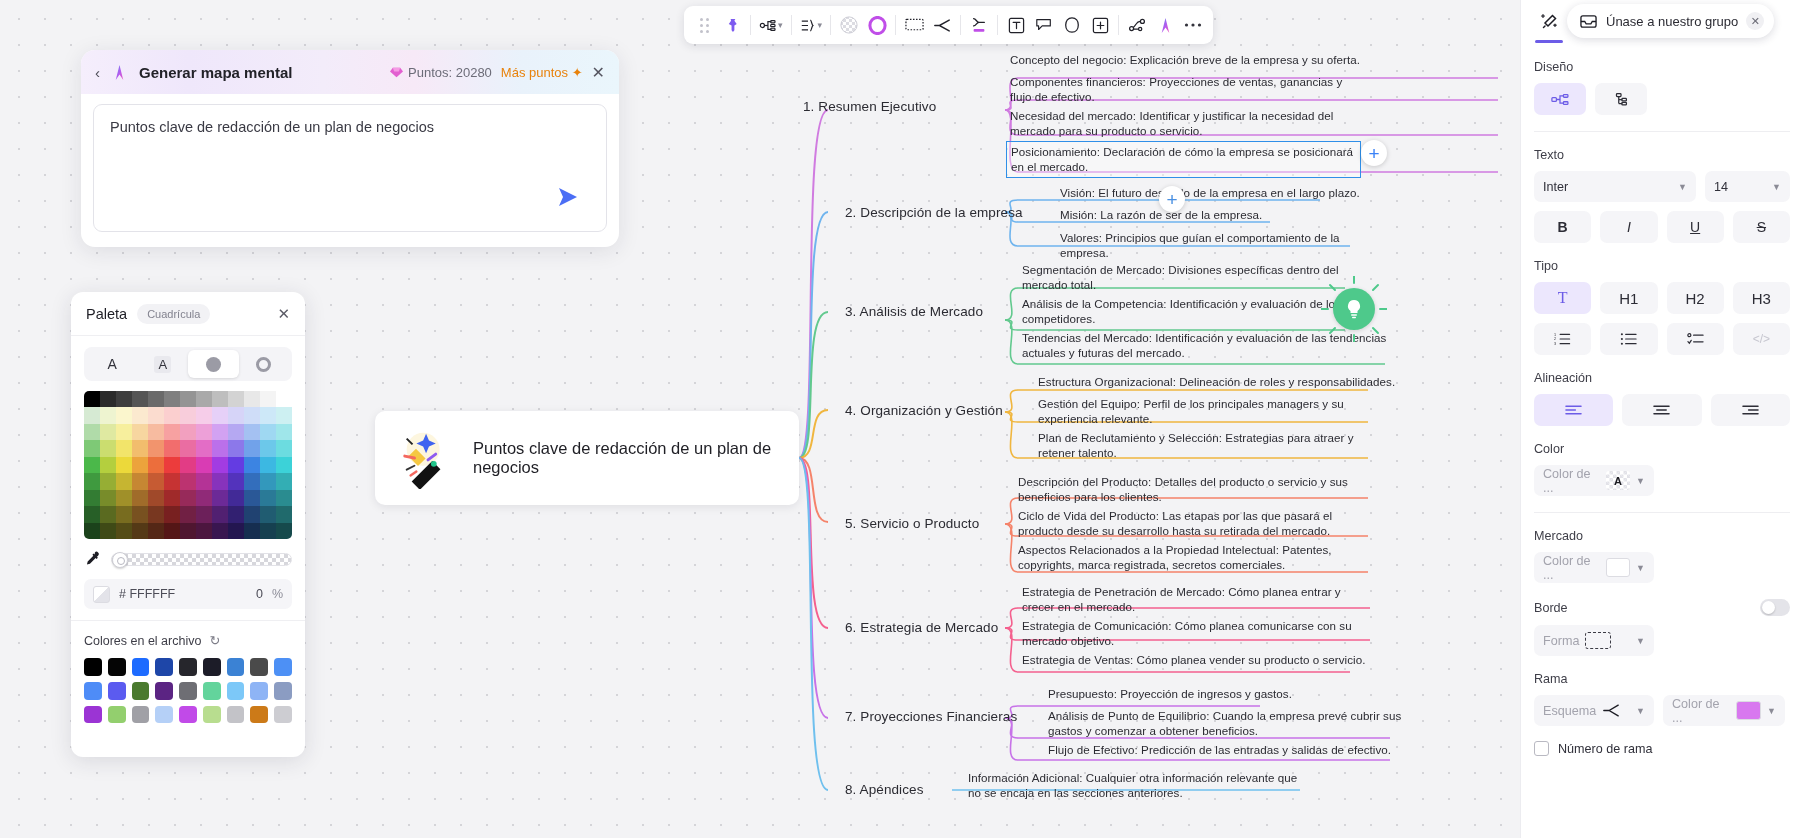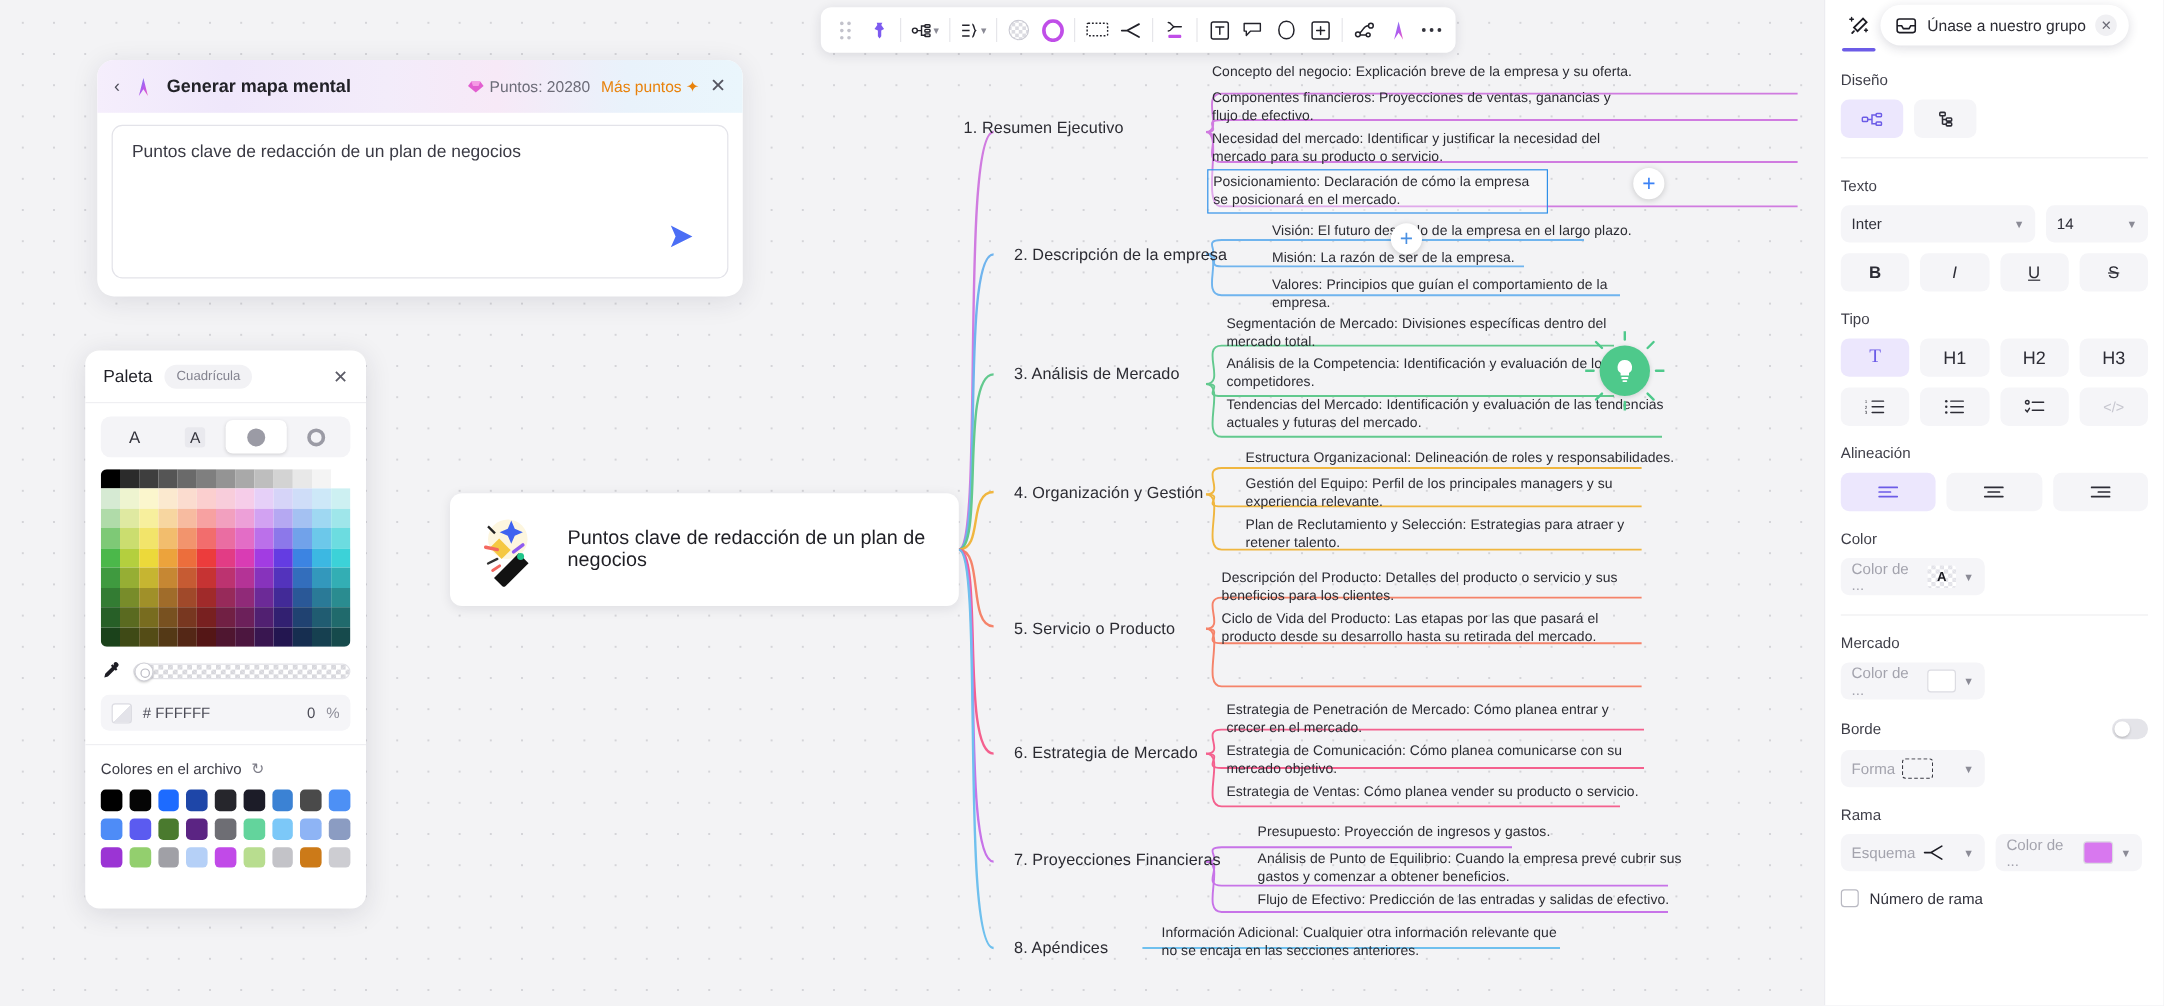--- a/index.html
+++ b/index.html
@@ -352,36 +352,37 @@
     <div class="branch-label" style="left:845px; top:304px;">3. Análisis de Mercado</div>
     <div class="branch-label" style="left:845px; top:403px;">4. Organización y Gestión</div>
     <div class="branch-label" style="left:845px; top:516px;">5. Servicio o Producto</div>
     <div class="branch-label" style="left:845px; top:620px;">6. Estrategia de Mercado</div>
     <div class="branch-label" style="left:845px; top:709px;">7. Proyecciones Financieras</div>
     <div class="branch-label" style="left:845px; top:782px;">8. Apéndices</div>
 
     <div class="leaf" style="left:1010px; top:52px; width:420px;">Concepto del negocio: Explicación breve de la empresa y su oferta.</div>
     <div class="leaf" style="left:1010px; top:74px; width:352px;">Componentes financieros: Proyecciones de ventas, ganancias y flujo de efectivo.</div>
     <div class="leaf" style="left:1010px; top:108px; width:360px;">Necesidad del mercado: Identificar y justificar la necesidad del mercado para su producto o servicio.</div>
-    <div class="leaf sel" style="left:1010px; top:144px; width:284px;">Posicionamiento: Declaración de cómo la empresa se posicionará en el mercado.</div>
+    <div class="leaf sel" style="left:1010px; top:144px; width:355px;">Posicionamiento: Declaración de cómo la empresa se posicionará en el mercado.</div>
 
     <div class="leaf" style="left:1060px; top:185px; width:300px;">Visión: El futuro deseado de la empresa en el largo plazo.</div>
     <div class="leaf" style="left:1060px; top:207px; width:300px;">Misión: La razón de ser de la empresa.</div>
     <div class="leaf" style="left:1060px; top:230px; width:330px;">Valores: Principios que guían el comportamiento de la empresa.</div>
 
     <div class="leaf" style="left:1022px; top:262px; width:360px;">Segmentación de Mercado: Divisiones específicas dentro del mercado total.</div>
     <div class="leaf" style="left:1022px; top:296px; width:336px;">Análisis de la Competencia: Identificación y evaluación de los competidores.</div>
     <div class="leaf" style="left:1022px; top:330px; width:368px;">Tendencias del Mercado: Identificación y evaluación de las tendencias actuales y futuras del mercado.</div>
 
     <div class="leaf" style="left:1038px; top:374px; width:400px;">Estructura Organizacional: Delineación de roles y responsabilidades.</div>
     <div class="leaf" style="left:1038px; top:396px; width:348px;">Gestión del Equipo: Perfil de los principales managers y su experiencia relevante.</div>
     <div class="leaf" style="left:1018px; top:474px; width:352px;">Descripción del Producto: Detalles del producto o servicio y sus beneficios para los clientes.</div>
 
     <div class="leaf" style="left:1038px; top:430px; width:348px;">Plan de Reclutamiento y Selección: Estrategias para atraer y retener talento.</div>
     <div class="leaf" style="left:1018px; top:508px; width:352px;">Ciclo de Vida del Producto: Las etapas por las que pasará el producto desde su desarrollo hasta su retirada del mercado.</div>
+    <div class="leaf" style="left:1018px; top:542px; width:352px;">Aspectos Relacionados a la Propiedad Intelectual: Patentes, copyrights, marca registrada, secretos comerciales.</div>
 
     <div class="leaf" style="left:1022px; top:584px; width:352px;">Estrategia de Penetración de Mercado: Cómo planea entrar y crecer en el mercado.</div>
     <div class="leaf" style="left:1022px; top:618px; width:352px;">Estrategia de Comunicación: Cómo planea comunicarse con su mercado objetivo.</div>
     <div class="leaf" style="left:1022px; top:652px; width:352px;">Estrategia de Ventas: Cómo planea vender su producto o servicio.</div>
 
     <div class="leaf" style="left:1048px; top:686px; width:340px;">Presupuesto: Proyección de ingresos y gastos.</div>
     <div class="leaf" style="left:1048px; top:708px; width:360px;">Análisis de Punto de Equilibrio: Cuando la empresa prevé cubrir sus gastos y comenzar a obtener beneficios.</div>
     <div class="leaf" style="left:1048px; top:742px; width:360px;">Flujo de Efectivo: Predicción de las entradas y salidas de efectivo.</div>
 
     <div class="leaf" style="left:968px; top:770px; width:340px;">Información Adicional: Cualquier otra información relevante que no se encaja en las secciones anteriores.</div>

